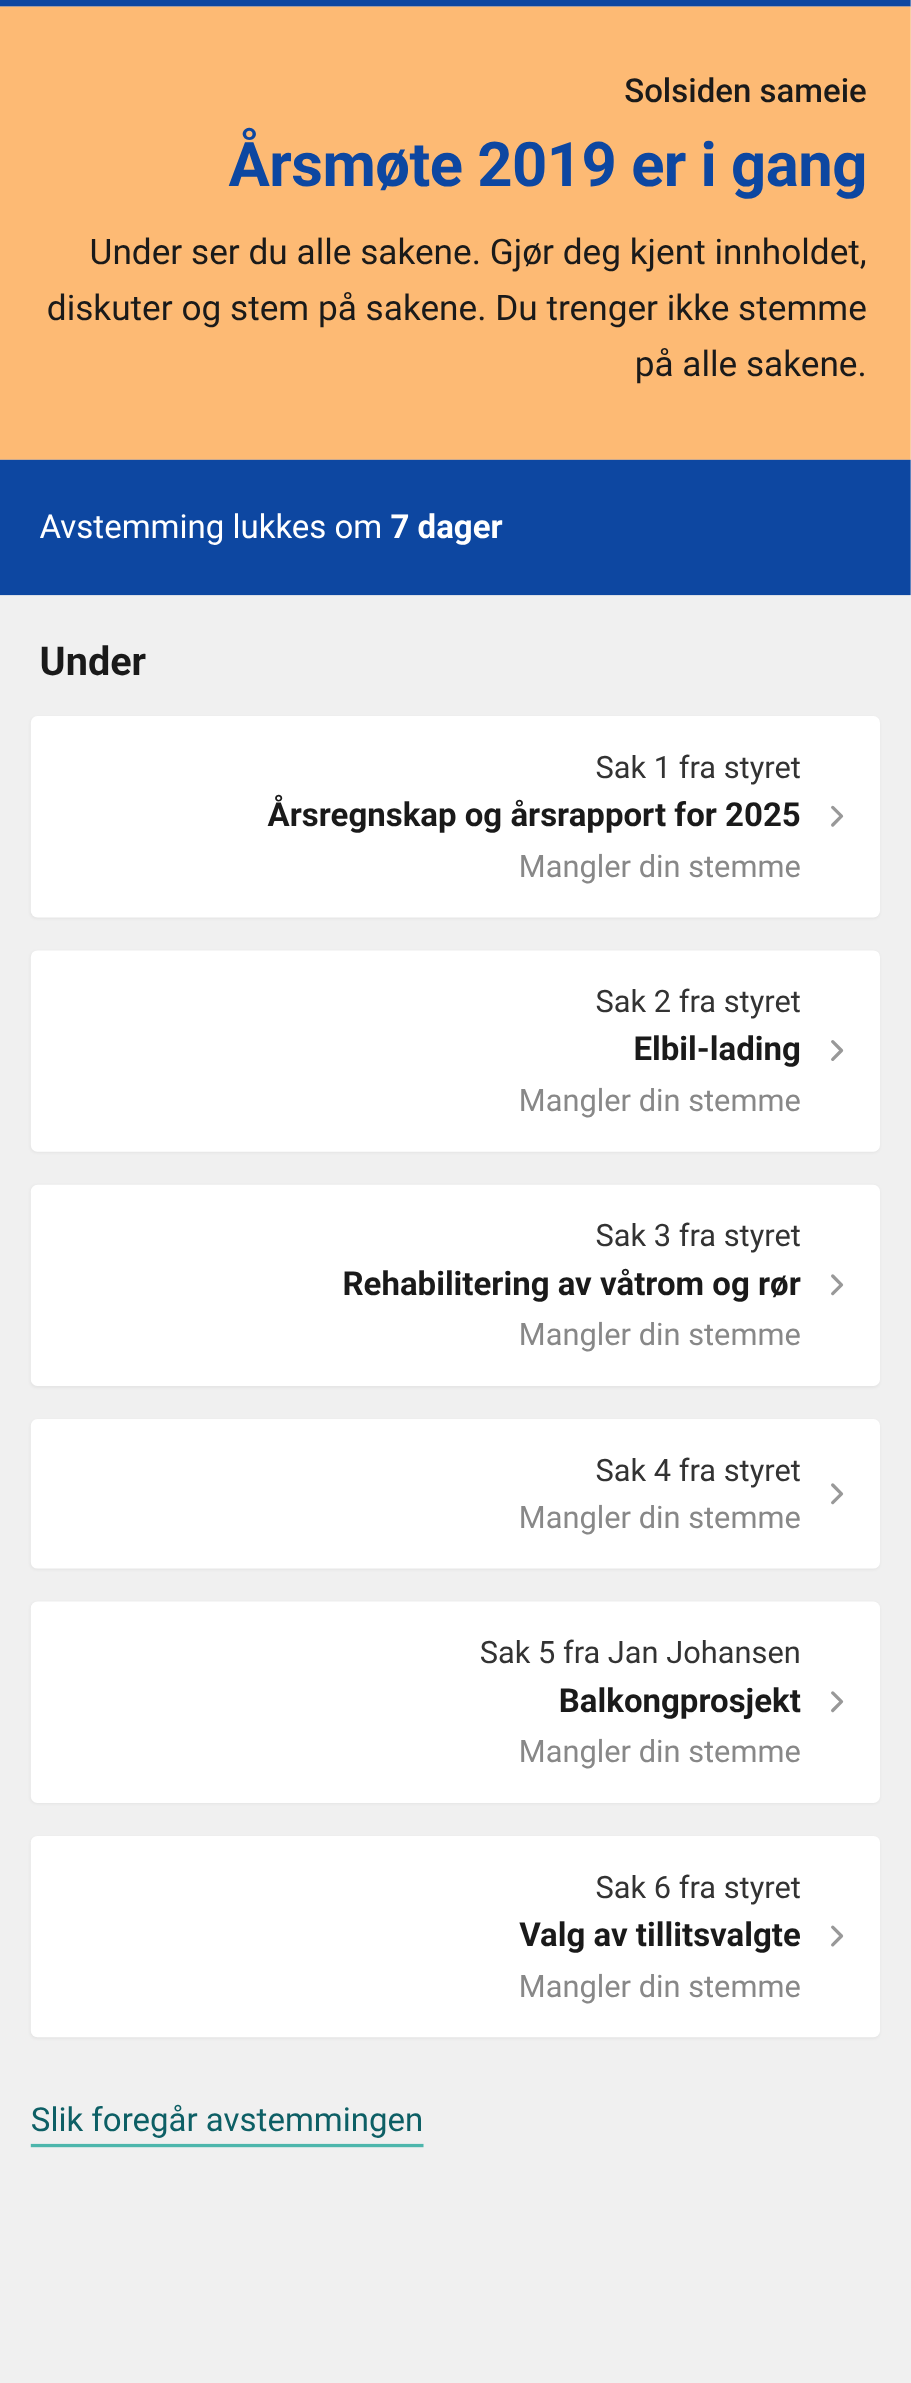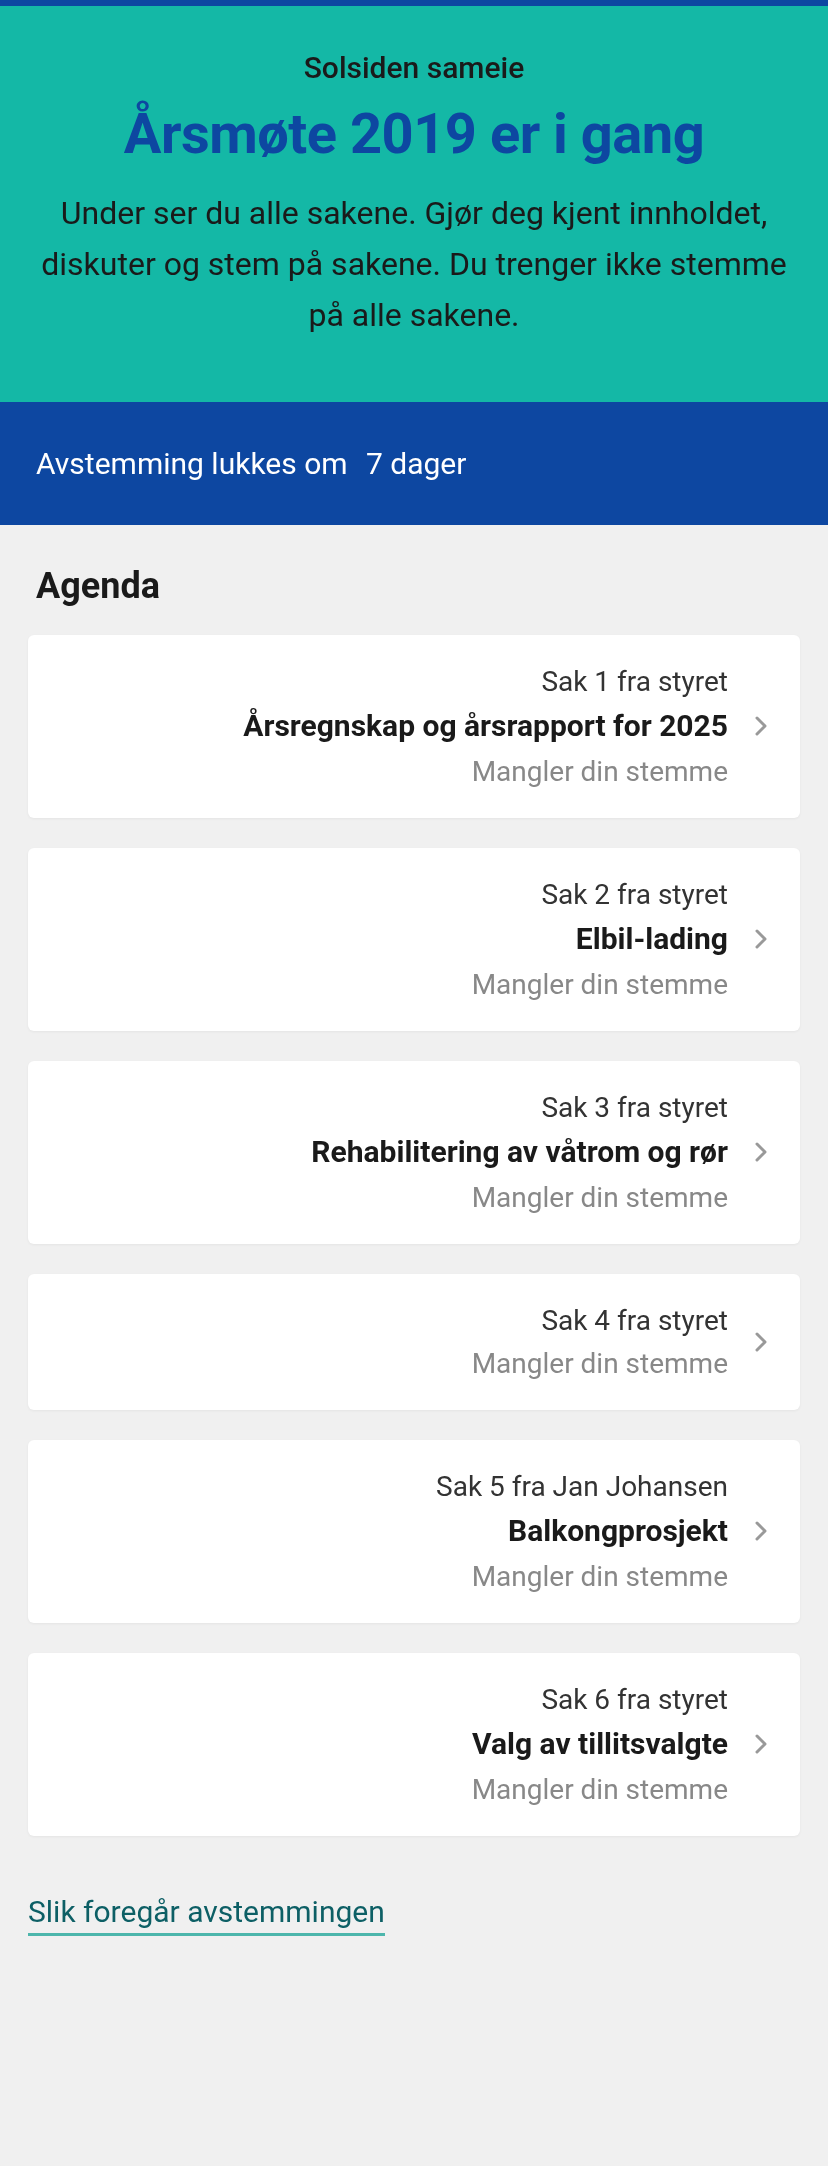--- a/index.html
+++ b/index.html
@@ -11,23 +11,23 @@
       font-family: -apple-system, BlinkMacSystemFont, 'Segoe UI', Roboto, Helvetica, Arial, sans-serif;
       background: #f0f0f0;
       width: 828px;
       margin: 0 auto;
     }
     .top-bar {
       height: 6px;
       background: #0d47a1;
     }
     .header-section {
-      background: #14b8a6;
-      padding: 44px 40px 60px 40px;
-      text-align: center;
+      background: #fdba74;
+      padding: 60px 40px 60px 40px;
+      text-align: right;
     }
     .subtitle {
       font-size: 30px;
       color: #1a1a1a;
       font-weight: 500;
       margin-bottom: 16px;
     }
     .main-title {
       font-size: 56px;
       font-weight: 700;
@@ -44,22 +44,21 @@
     .voting-banner {
       background: #0d47a1;
       padding: 44px 36px;
       color: #ffffff;
     }
     .voting-text {
       font-size: 30px;
       font-weight: 400;
     }
     .voting-text strong {
-      font-weight: 400;
-      margin-left: 11px;
+      font-weight: 700;
     }
     .content {
       padding: 40px 28px 50px 28px;
     }
     .agenda-title {
       font-size: 36px;
       font-weight: 700;
       color: #1a1a1a;
       margin-bottom: 28px;
       padding-left: 8px;
@@ -128,21 +127,21 @@
   <p class="description">Under ser du alle sakene. Gjør deg kjent innholdet,  diskuter og stem på sakene. Du trenger ikke stemme på alle sakene.</p>
 </div>
 
 <div class="voting-banner">
   <span class="voting-text">
     <span>Avstemming lukkes om </span><strong>7 dager</strong>
   </span>
 </div>
 
 <div class="content">
-  <h2 class="agenda-title">Agenda</h2>
+  <h2 class="agenda-title">Under</h2>
 
   <div class="agenda-item">
     <div class="agenda-content">
       <div class="item-label">Sak 1 fra styret</div>
       <div class="item-title">Årsregnskap og årsrapport for 2025</div>
       <div class="item-status">Mangler din stemme</div>
     </div>
     <div class="chevron">
       <svg viewBox="0 0 24 24" fill="none" stroke="#999" stroke-width="3" stroke-linecap="round" stroke-linejoin="round">
           <polyline points="9 4 17 12 9 20"></polyline>

